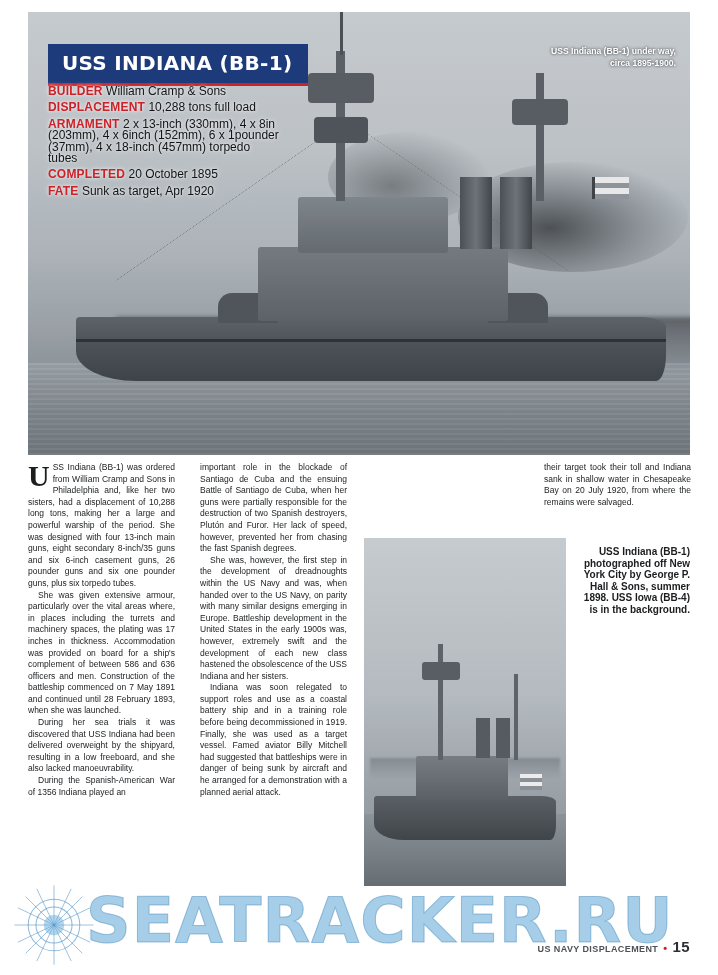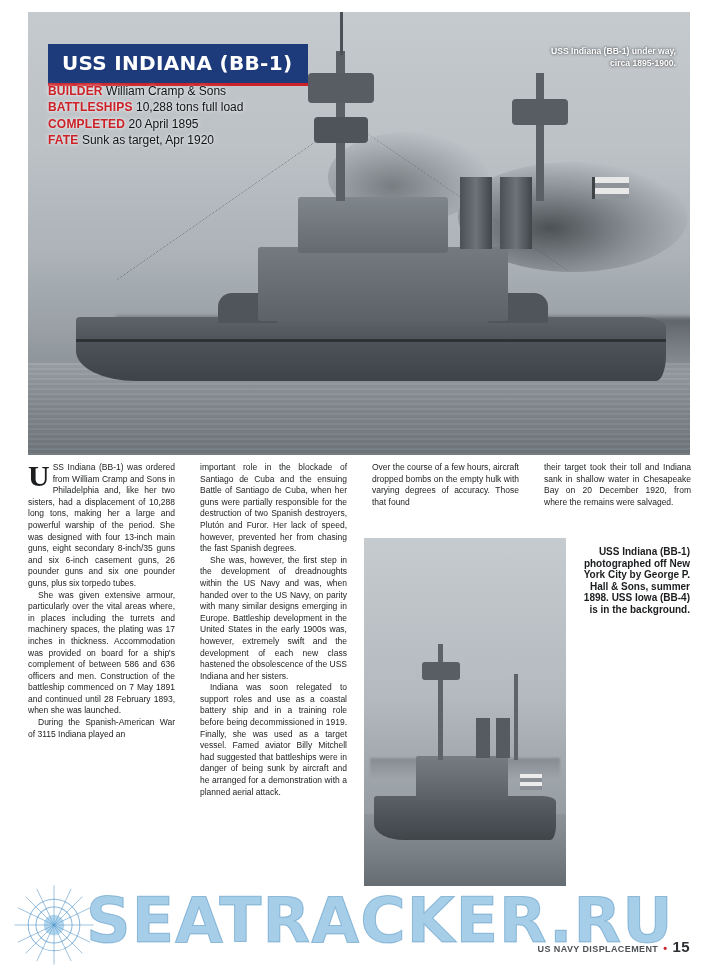--- a/index.html
+++ b/index.html
@@ -283,53 +283,55 @@
   <div class="title-bar">
     <div class="title">USS INDIANA (BB-1)</div>
   </div>
 
   <div class="specs">
     <div class="row">
       <span class="k">BUILDER</span>
       <span>William Cramp &amp; Sons</span>
     </div>
     <div class="row">
-      <span class="k">BATTLESHIPS</span>
+      <span class="k">DISPLACEMENT</span>
       <span>10,288 tons full load</span>
     </div>
     <div class="row">
+      <span class="k">ARMAMENT</span>
+      <span>2 x 13-inch (330mm), 4 x 8in (203mm), 4 x 6inch (152mm), 6 x 1pounder (37mm), 4 x 18-inch (457mm) torpedo tubes</span>
+    </div>
+    <div class="row">
       <span class="k">COMPLETED</span>
-      <span>20 April 1895</span>
+      <span>20 October 1895</span>
     </div>
     <div class="row">
       <span class="k">FATE</span>
       <span>Sunk as target, Apr 1920</span>
     </div>
   </div>
 
   <div class="cols">
 
     <div class="col col1">
       <p class="first"><span class="dropcap">U</span><span>SS Indiana (BB-1) was ordered from William Cramp and Sons in Philadelphia and, like her two sisters, had a displacement of 10,288 long tons, making her a large and powerful warship of the period. She was designed with four 13-inch main guns, eight secondary 8-inch/35 guns and six 6-inch casement guns, 26 pounder guns and six one pounder guns, plus six torpedo tubes.</span></p>
       <p>She was given extensive armour, particularly over the vital areas where, in places including the turrets and machinery spaces, the plating was 17 inches in thickness. Accommodation was provided on board for a ship's complement of between 586 and 636 officers and men. Construction of the battleship commenced on 7 May 1891 and continued until 28 February 1893, when she was launched.</p>
-      <p>During the Spanish-American War of 3115 Indiana played an</p>
+      <p>During her sea trials it was discovered that USS Indiana had been delivered overweight by the shipyard, resulting in a low freeboard, and she also lacked manoeuvrability.</p>
+      <p>During the Spanish-American War of 1356 Indiana played an</p>
     </div>
 
     <div class="col col2">
       <p class="first">important role in the blockade of Santiago de Cuba and the ensuing Battle of Santiago de Cuba, when her guns were partially responsible for the destruction of two Spanish destroyers, Plutón and Furor. Her lack of speed, however, prevented her from chasing the fast Spanish degrees.</p>
       <p>She was, however, the first step in the development of dreadnoughts within the US Navy and was, when handed over to the US Navy, on parity with many similar designs emerging in Europe. Battleship development in the United States in the early 1900s was, however, extremely swift and the development of each new class hastened the obsolescence of the USS Indiana and her sisters.</p>
       <p>Indiana was soon relegated to support roles and use as a coastal battery ship and in a training role before being decommissioned in 1919. Finally, she was used as a target vessel. Famed aviator Billy Mitchell had suggested that battleships were in danger of being sunk by aircraft and he arranged for a demonstration with a planned aerial attack.</p>
     </div>
 
-    <div class="col col3">
-      <p class="first">Over the course of a few hours, aircraft dropped bombs on the empty hulk with varying degrees of accuracy. Those that found</p>
-    </div>
 
     <div class="col col4">
-      <p class="first">their target took their toll and Indiana sank in shallow water in Chesapeake Bay on 20 December 1920, from where the remains were salvaged.</p>
+      <p class="first">their target took their toll and Indiana sank in shallow water in Chesapeake Bay on 20 July 1920, from where the remains were salvaged.</p>
     </div>
 
   </div>
 
   <div class="photo2">
     <div class="sky2"></div>
     <div class="p2-bg"></div>
     <div class="sea2"></div>
     <div class="p2-hull"></div>
     <div class="p2-super"></div>

